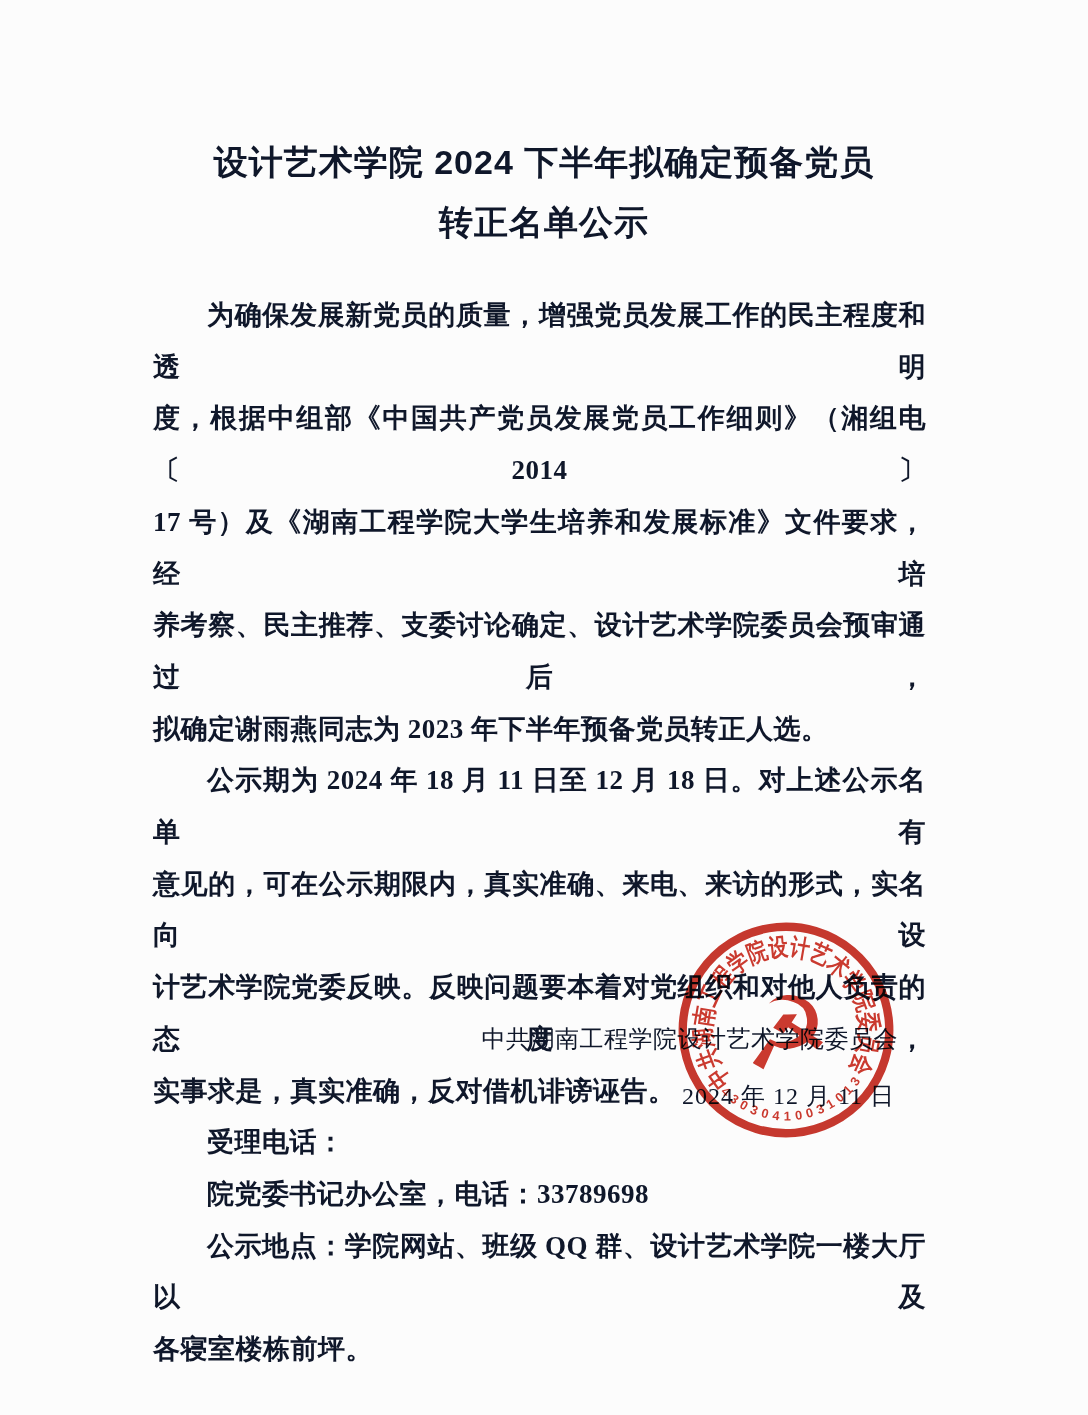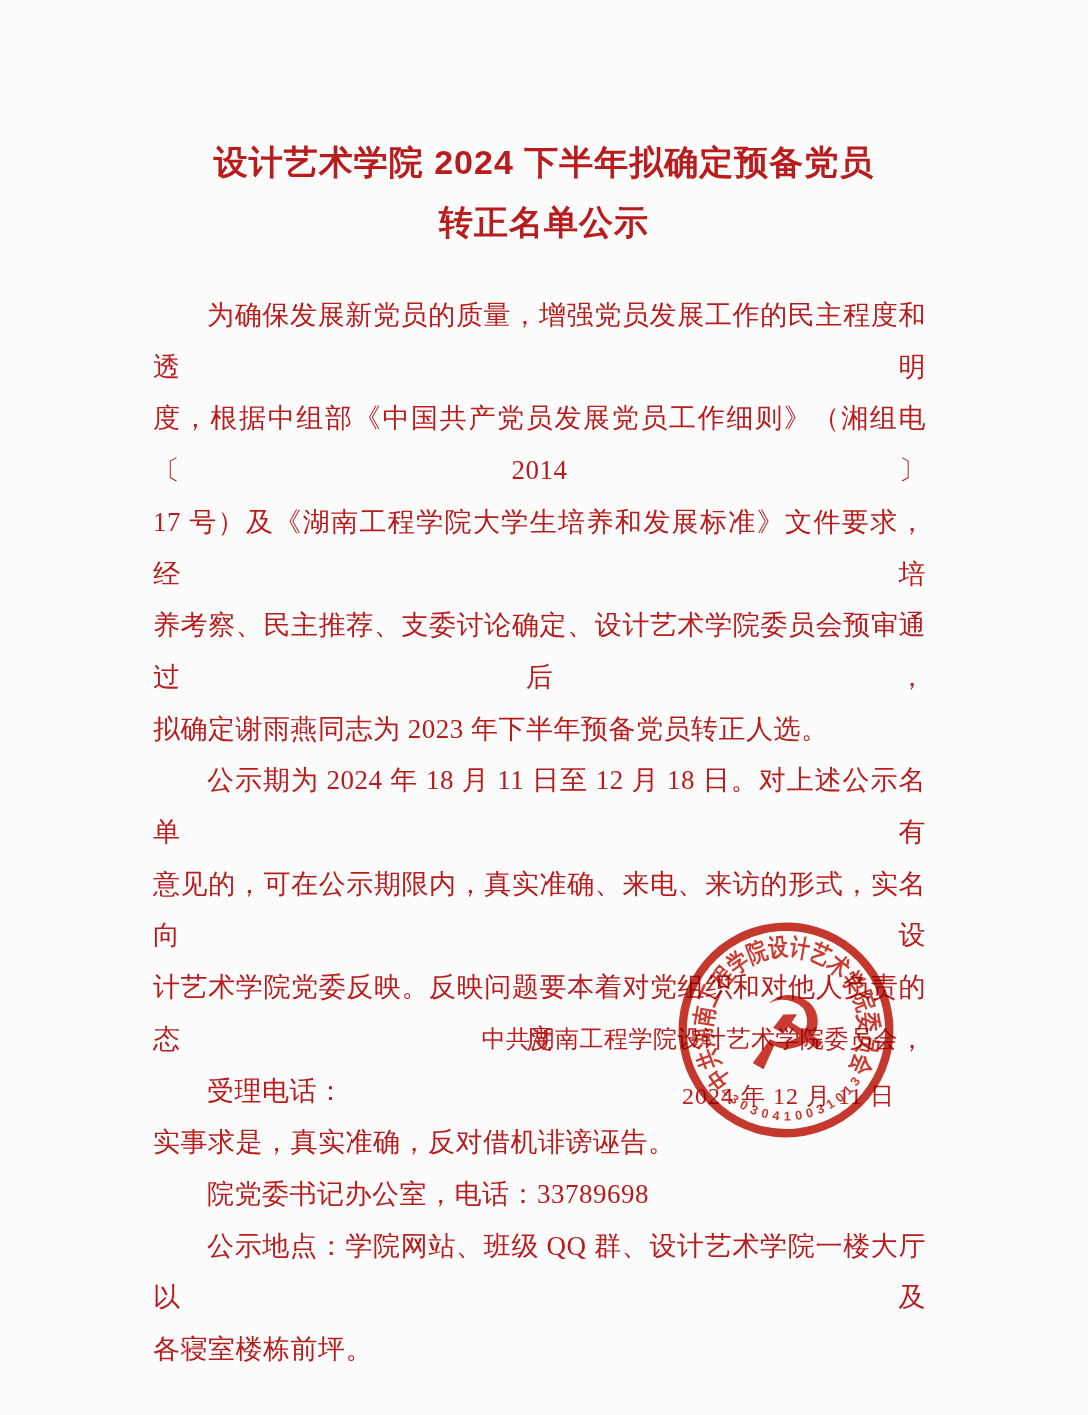--- a/index.html
+++ b/index.html
@@ -5,42 +5,42 @@
   html, body { margin: 0; padding: 0; }
   body {
     width: 1088px; height: 1415px;
     background: #ffffff;
     font-family: "Liberation Serif", "DejaVu Serif", serif;
   }
   .page {
     position: relative;
     width: 1088px; height: 1415px;
     background: #fcfcfc;
-    color: #b91c1c;
+    color: #0f172a;
     overflow: hidden;
   }
   .title {
     position: absolute; left: 0; width: 100%;
     text-align: center;
     font-family: "Liberation Sans", "DejaVu Sans", sans-serif;
     font-weight: 700;
     font-size: 34px;
     letter-spacing: 1px;
     white-space: nowrap;
   }
   .title-1 { top: 140px; }
   .title-2 { top: 200px; }
   .doc-body {
     position: absolute;
     left: 153px; top: 290px; width: 773px;
     font-size: 27px;
     line-height: 51.7px;
     letter-spacing: 0.5px;
   }
-  .line { white-space: nowrap; }
+  .line { white-space: nowrap; font-weight: bold; }
   .line.j {
     white-space: normal;
     text-align: justify;
     text-align-last: justify;
   }
   .line.i { text-indent: 54px; }
   .signature {
     position: absolute;
     top: 1022px; right: 190px;
     font-size: 24px;
@@ -90,22 +90,22 @@
 
   <div class="doc-body">
     <div class="line i j">为确保发展新党员的质量，增强党员发展工作的民主程度和透明</div>
     <div class="line j">度，根据中组部《中国共产党员发展党员工作细则》（湘组电〔2014〕</div>
     <div class="line j">17 号）及《湖南工程学院大学生培养和发展标准》文件要求，经培</div>
     <div class="line j">养考察、民主推荐、支委讨论确定、设计艺术学院委员会预审通过后，</div>
     <div class="line">拟确定谢雨燕同志为 2023 年下半年预备党员转正人选。</div>
     <div class="line i j">公示期为 2024 年 18 月 11 日至 12 月 18 日。对上述公示名单有</div>
     <div class="line j">意见的，可在公示期限内，真实准确、来电、来访的形式，实名向设</div>
     <div class="line j">计艺术学院党委反映。反映问题要本着对党组织和对他人负责的态度，</div>
+    <div class="line">实事求是，真实准确，反对借机诽谤诬告。</div>
     <div class="line i">受理电话：</div>
-    <div class="line">实事求是，真实准确，反对借机诽谤诬告。</div>
     <div class="line i">院党委书记办公室，电话：33789698</div>
     <div class="line i j">公示地点：学院网站、班级 QQ 群、设计艺术学院一楼大厅以及</div>
     <div class="line">各寝室楼栋前坪。</div>
   </div>
 
   <div class="signature">中共湖南工程学院设计艺术学院委员会</div>
 
   <div class="sign-date">2024 年 12 月 11 日</div>
 
   <svg class="seal" viewBox="0 0 240 240" xmlns="http://www.w3.org/2000/svg">

